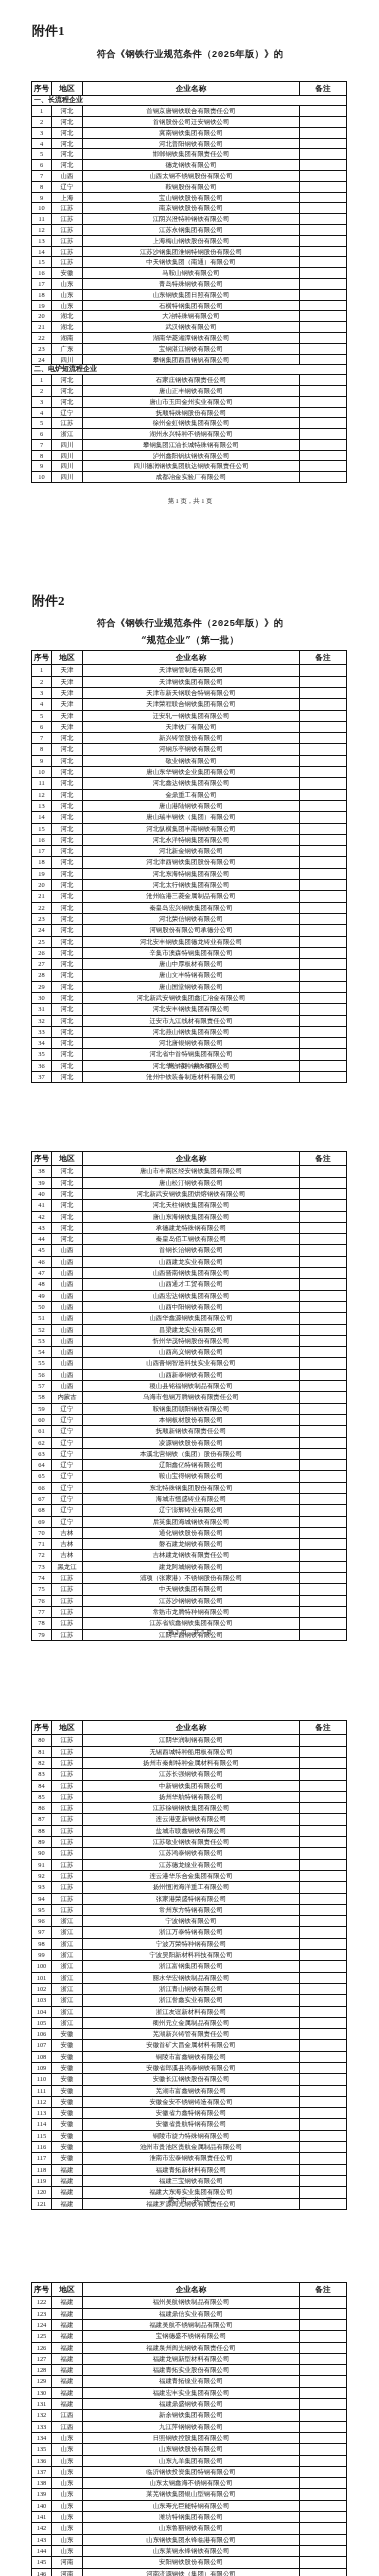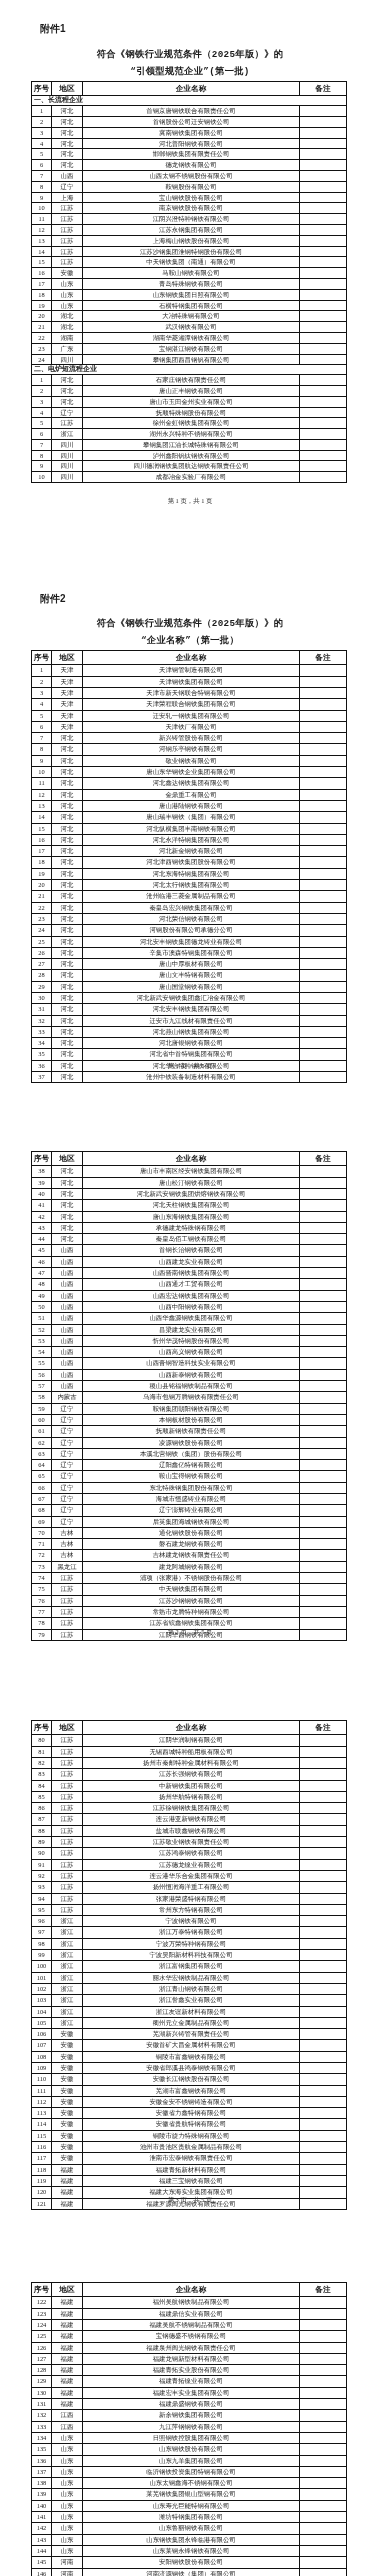--- a/index.html
+++ b/index.html
@@ -7,24 +7,24 @@
     position:relative;
     width:380px;
     height:3345px;
     background:#ffffff;
     overflow:hidden;
     font-family:"Liberation Serif","DejaVu Serif",serif;
     color:#1c1c1c;
   }
   .att-label{
     position:absolute;
-    left:40px;
-    font-size:10px;
+    left:32px;
+    font-size:13px;
     font-weight:bold;
-    font-family:Liberation Sans, sans-serif;
+    font-family:Liberation Serif, serif;
   }
   .doc-title{
     position:absolute;
     left:0;
     width:100%;
     text-align:center;
     font-size:9.3px;
     font-weight:bold;
     letter-spacing:0.3px;
     font-family:Liberation Mono, monospace;
@@ -80,21 +80,20 @@
     color:#2a2a2a;
   }
 </style>
 </head>
 <body>
 
 <div class="page">
 
   <div class="att-label" style="top:21.6px">附件1</div>
   <div class="doc-title" style="top:48px">符合《钢铁行业规范条件（2025年版）》的</div>
-  <div class="doc-title" style="top:65px">“引领型规范企业”(第一批)</div>
   <table class="steel-table t-a" style="top:81px">
       <colgroup>
         <col style="width: 20px;">
         <col style="width: 31px;">
         <col style="width: 217px;">
         <col style="width: 47px;">
       </colgroup>
       <thead>
         <tr>
           <th>序号</th>
@@ -313,21 +312,21 @@
           <td class="c-region">四川</td>
           <td class="c-company">成都冶金实验厂有限公司</td>
           <td class="c-remark"></td>
         </tr>
       </tbody>
     </table>
   <div class="page-footer" style="top:497px">第 1 页，共 1 页</div>
 
   <div class="att-label" style="top:592px">附件2</div>
   <div class="doc-title" style="top:617px">符合《钢铁行业规范条件（2025年版）》的</div>
-  <div class="doc-title" style="top:634px">“企业名称”（第一批）</div>
+  <div class="doc-title" style="top:634px">“规范企业”（第一批）</div>
 
   <table class="steel-table" style="top:650px">
       <colgroup>
         <col style="width: 20px;">
         <col style="width: 31px;">
         <col style="width: 217px;">
         <col style="width: 47px;">
       </colgroup>
       <thead>
         <tr>

